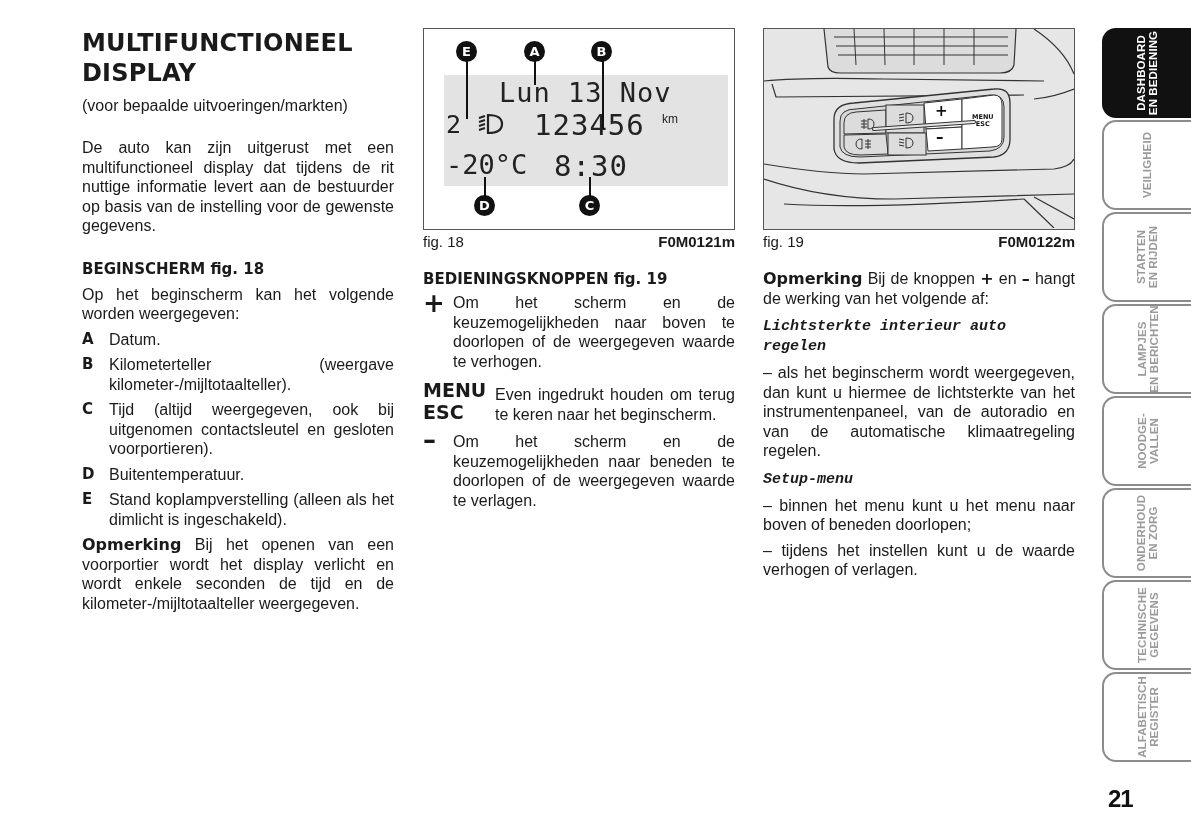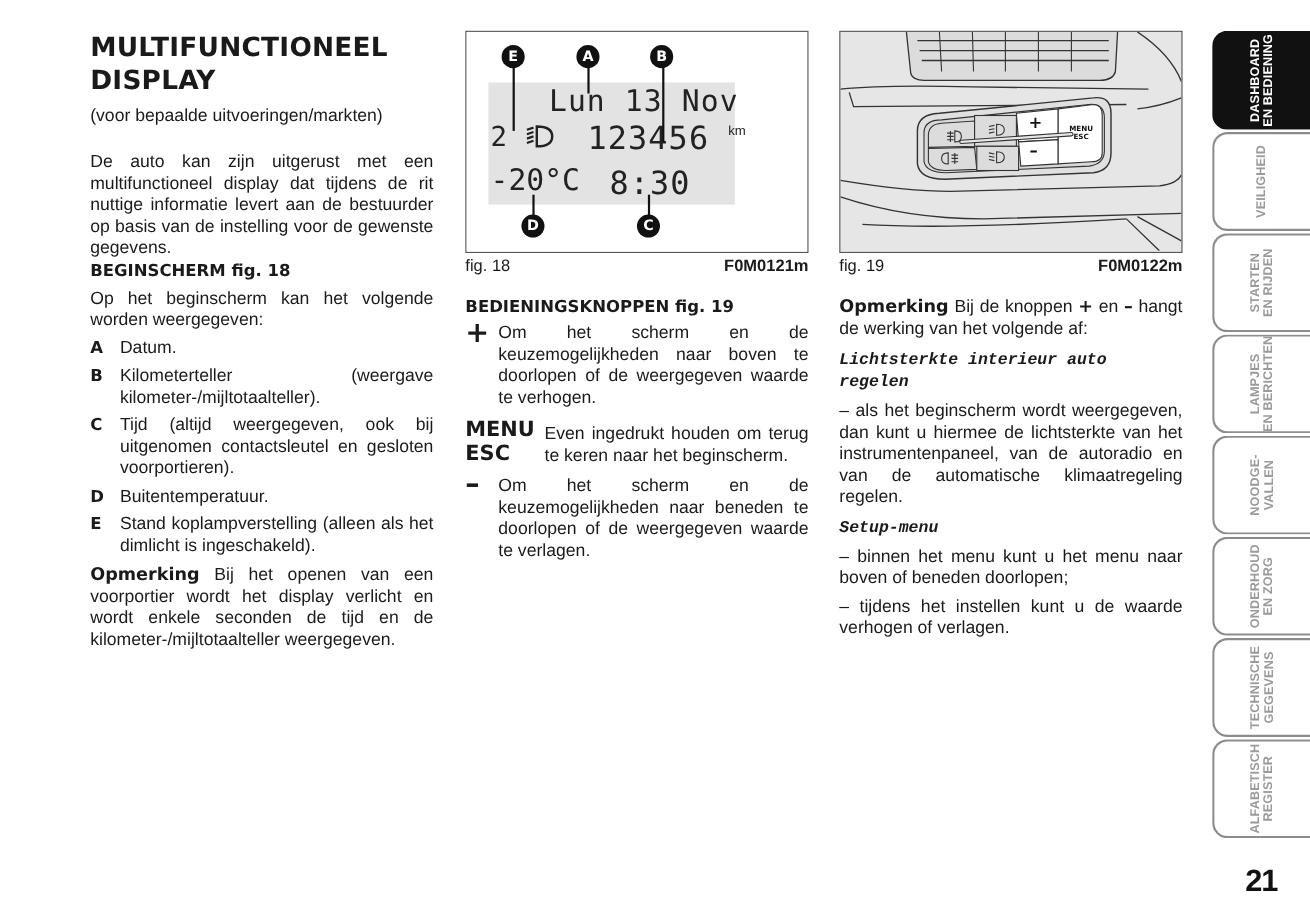--- a/index.html
+++ b/index.html
@@ -8,59 +8,59 @@
 
   .col { position: absolute; top: 28px; width: 312px; }
   .col1 { left: 82px; }
   .col2 { left: 423px; }
   .col3 { left: 763px; }
 
   .title { font-family: "DejaVu Sans", sans-serif; font-weight: bold; font-size: 24px; line-height: 30px; letter-spacing: 0.2px; color: #1a1a1a; }
   .subtitle { font-size: 16px; line-height: 20px; margin-top: 8px; }
   p.body { font-size: 16px; line-height: 19.5px; text-align: justify; }
   .mt22 { margin-top: 22px; }
-  .sec-head { font-family: "DejaVu Sans", sans-serif; font-weight: bold; font-size: 15px; line-height: 20px; }
+  .sec-head { font-family: "DejaVu Sans", sans-serif; font-weight: bold; font-size: 15px; line-height: 20px; margin-top: 23px; }
   .mt6 { margin-top: 6px; }
 
   .item { display: flex; font-size: 16px; line-height: 19.5px; margin-top: 6px; }
   .item .lbl { font-family: "DejaVu Sans", sans-serif; font-weight: bold; width: 27px; flex: none; font-size: 15px; }
   .item .txt { flex: 1; text-align: justify; }
 
   .bold { font-family: "DejaVu Sans", sans-serif; font-weight: bold; margin-top: 44px; }
   .ital-head { font-family: Liberation Mono, monospace; font-weight: bold; font-style: italic; font-size: 15px; line-height: 20px; margin-top: 9px; }
 
   
   .figure { position: relative; width: 312px; height: 202px; border: 1.5px solid #555; background: #fff; }
   .fig-caption { display: flex; justify-content: space-between; align-items: baseline; margin-top: 3px; height: 18px; }
   .fig-caption .fnum { font-size: 15px; }
   .fig-caption .fcode { font-family: Liberation Sans, sans-serif; font-weight: bold; font-size: 15px; }
 
   
-  .lcd { position: absolute; left: 20px; top: 46px; width: 224px; height: 111px; background: #e3e3e3; }
+  .lcd { position: absolute; left: 20px; top: 46px; width: 284px; height: 111px; background: #e3e3e3; }
   .lcd-row { position: absolute; font-family: "DejaVu Sans Mono", monospace; color: #222; white-space: nowrap; }
   .lcd-date { left: 55px; top: 2px; font-size: 27px; letter-spacing: 1px; }
   .lcd-pos { left: 2px; top: 35px; font-size: 25px; }
   .lcd-odo { left: 90px; top: 33px; font-size: 29px; letter-spacing: 1px; }
   .lcd-km { left: 218px; top: 37px; font-size: 12px; font-family: "Liberation Sans", sans-serif; }
   .lcd-temp { left: 2px; top: 74px; font-size: 27px; }
   .lcd-time { left: 110px; top: 74px; font-size: 29px; letter-spacing: 1px; }
   .marker { position: absolute; width: 21px; height: 21px; border-radius: 50%; background: #111; color: #fff; font-family: "DejaVu Sans", sans-serif; font-weight: bold; font-size: 13px; line-height: 21px; text-align: center; }
   .leader { position: absolute; width: 2px; background: #111; }
 
   
   .dash svg { position: absolute; left: 0; top: 0; }
   .btn-lbl { position: absolute; font-family: "DejaVu Sans", sans-serif; font-weight: bold; color: #111; text-align: center; }
 
   
   .tabs { position: absolute; left: 1102px; top: 28px; width: 89px; }
   .tab { position: relative; height: 90px; margin-bottom: 2px; border: 2px solid #8c8c8c; border-right: none; border-radius: 14px 0 0 14px; background: #fff; display: flex; align-items: center; justify-content: center; }
   .tab.active { background: #111; border-color: #111; }
   .tab .tab-label { transform: rotate(-90deg); white-space: nowrap; text-align: center; font-family: "Liberation Sans", sans-serif; font-weight: bold; font-size: 11.5px; line-height: 12px; letter-spacing: 0.1px; color: #9a9a9a; }
   .tab.active .tab-label { color: #fff; }
-  .page-num { position: absolute; left: 1108px; top: 785px; font-family: "Liberation Sans", sans-serif; font-weight: bold; font-size: 28px; color: #111; letter-spacing: -1px; margin-left: 24px; }
+  .page-num { position: absolute; left: 1108px; top: 785px; font-family: "Liberation Sans", sans-serif; font-weight: bold; font-size: 24px; color: #111; letter-spacing: -1px; }
 </style>
 </head>
 <body>
 
 <div class="col col1">
   <div class="title">
     <div>MULTIFUNCTIONEEL</div>
     <div>DISPLAY</div>
   </div>
   <div class="subtitle">(voor bepaalde uitvoeringen/markten)</div>

